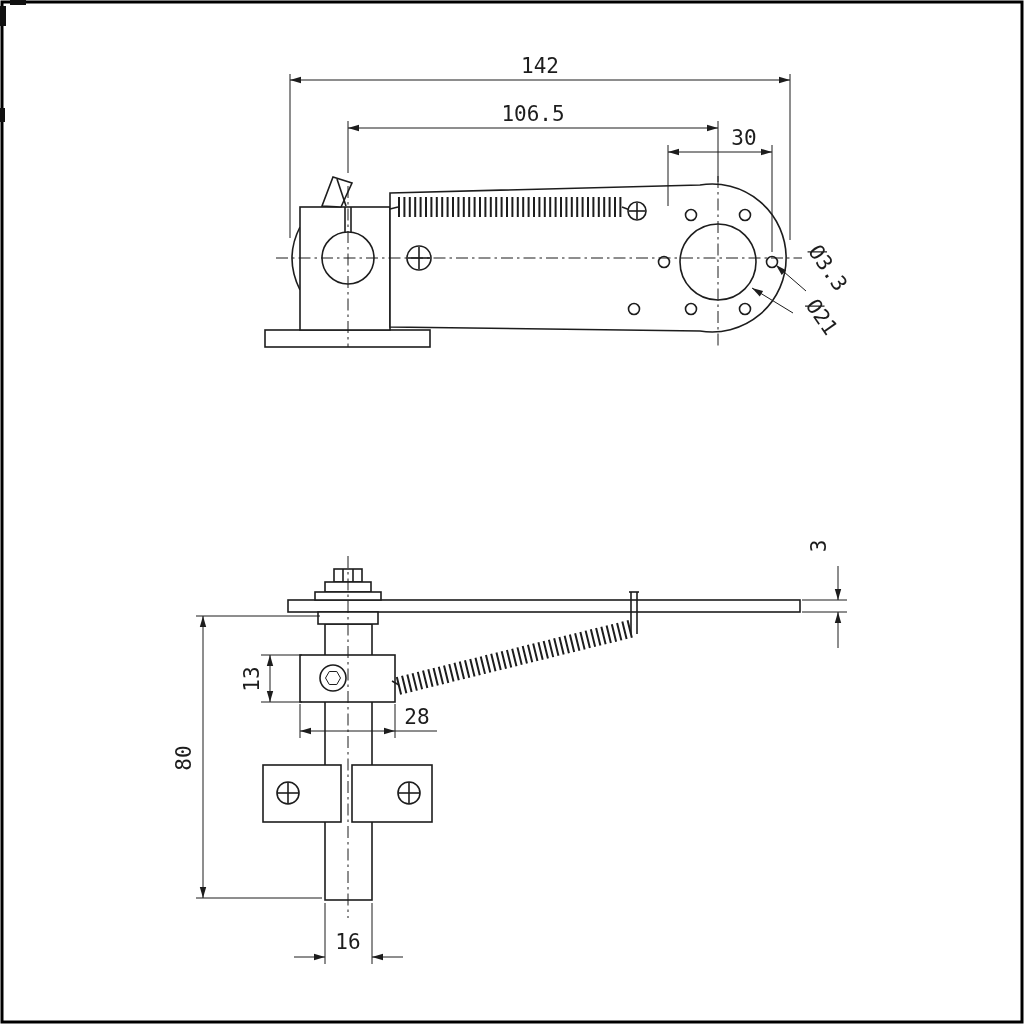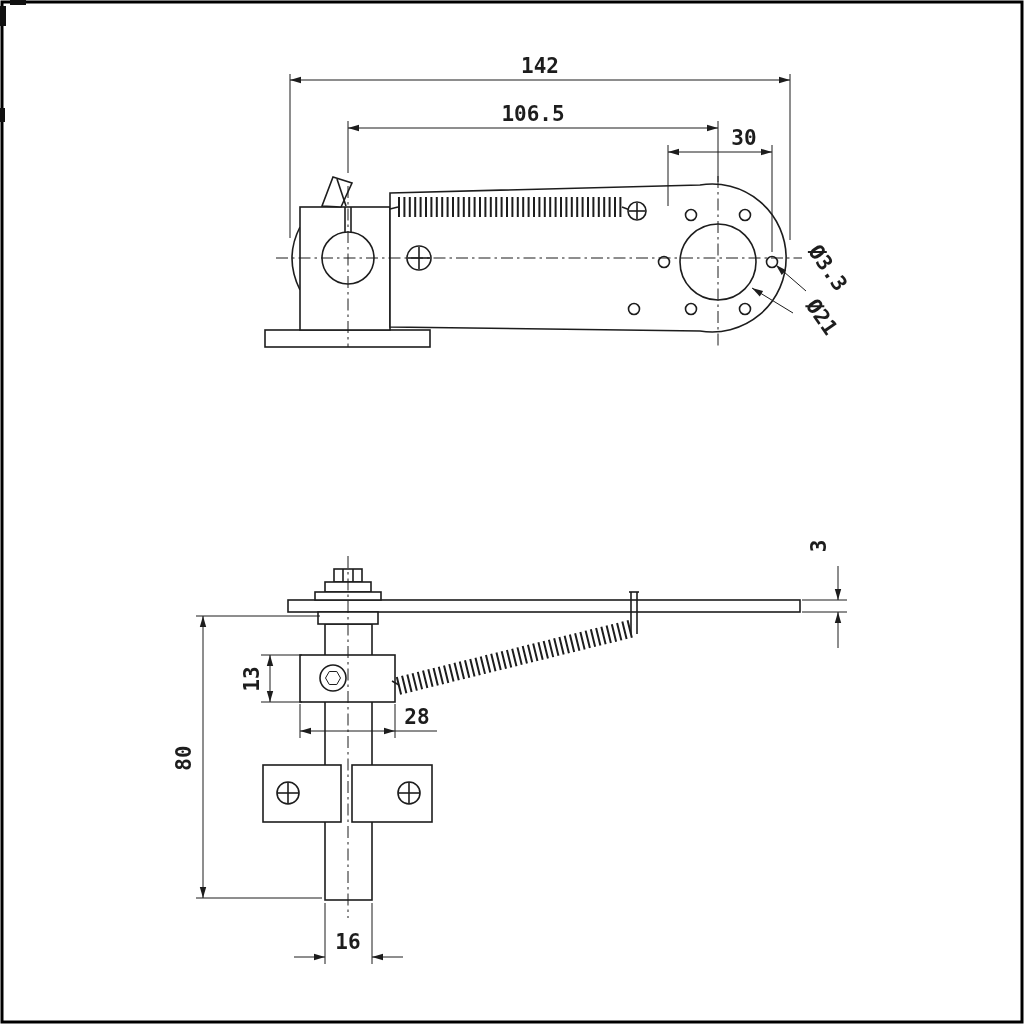--- a/index.html
+++ b/index.html
@@ -1,16 +1,16 @@
 <!DOCTYPE html>
 <html><head>
 <meta charset="utf-8">
 <style>
   html,body{margin:0;padding:0;background:#e9e9e9;}
-  .page{width:1024px;height:1024px;background:#ffffff;position:relative;margin:0 auto;font-weight:bold;}
+  .page{width:1024px;height:1024px;background:#ffffff;position:relative;margin:0 auto;}
   svg{display:block;}
   .thick{stroke:#1d1d1d;stroke-width:1.6;fill:none;}
   .thickf{stroke:#1d1d1d;stroke-width:1.6;fill:#ffffff;}
   .thin{stroke:#1d1d1d;stroke-width:1;fill:none;}
   .cl{stroke:#1d1d1d;stroke-width:1;stroke-dasharray:12 4 2.5 4;fill:none;}
   .spring{stroke:#1d1d1d;stroke-dasharray:2 3.4;fill:none;}
   .dim{font-family:"DejaVu Sans Mono","Liberation Mono",monospace;font-size:21px;fill:#1d1d1d;}
   .frame{stroke:#000000;stroke-width:3;fill:none;}
   .artifact{fill:#111111;}
 </style>

